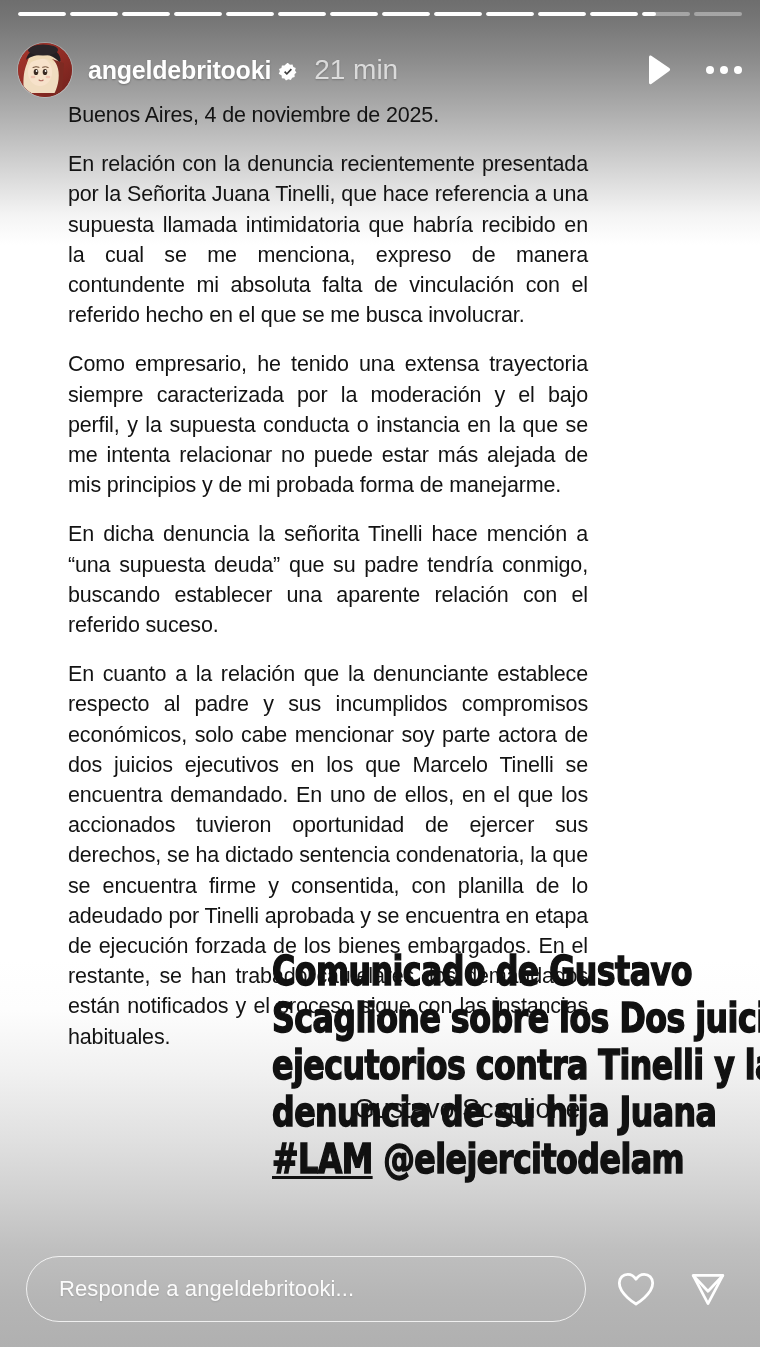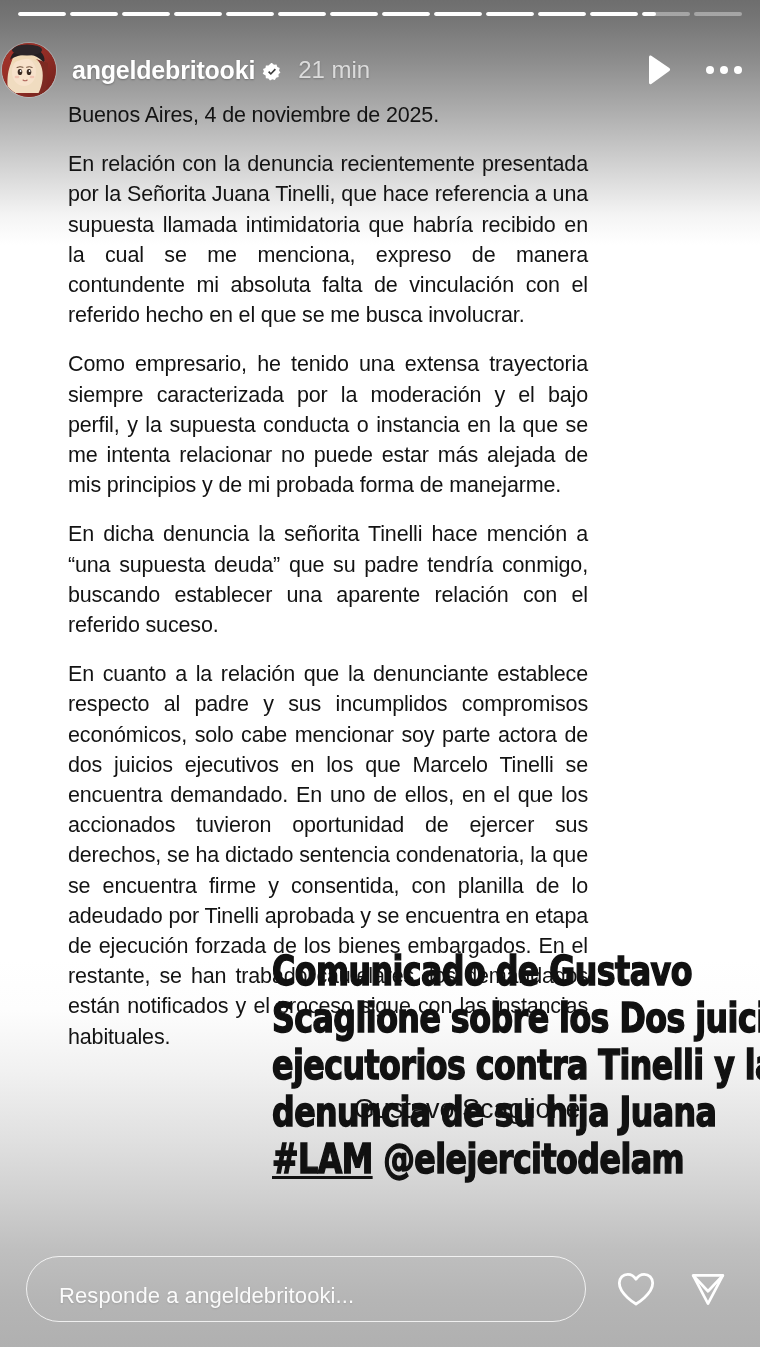--- a/index.html
+++ b/index.html
@@ -61,21 +61,21 @@
     position: absolute;
     left: 0; top: 0; bottom: 0;
     background: #ffffff;
     border-radius: 2px;
   }
 
   
   #story-header {
     position: absolute;
     top: 40px;
-    left: 2px;
+    left: 18px;
     right: 18px;
     height: 60px;
     display: flex;
     align-items: center;
     z-index: 40;
   }
 
   #avatar {
     width: 54px;
     height: 54px;
@@ -105,21 +105,21 @@
     flex: 0 0 auto;
     display: inline-block;
     position: relative;
     top: 2px;
   }
   #verified-badge svg { display:block; width:100%; height:100%; }
 
   #timestamp {
     margin-left: 16px;
     color: rgba(255,255,255,0.72);
-    font-size: 24px;
+    font-size: 28px;
     text-shadow: 0 1px 2px rgba(0,0,0,0.22);
     white-space: nowrap;
   }
 
   #header-actions {
     margin-left: auto;
     display: flex;
     align-items: center;
     gap: 34px;
   }
@@ -204,21 +204,21 @@
     z-index: 50;
   }
 
   #reply-input {
     flex: 1 1 auto;
     height: 66px;
     border: 1.5px solid rgba(255,255,255,0.80);
     border-radius: 33px;
     background: transparent;
     display: flex;
-    align-items: flex-end;
+    align-items: center;
     padding: 12px 32px;
     max-width: 560px;
   }
   #reply-placeholder {
     color: rgba(255,255,255,0.95);
     font-size: 22px;
     letter-spacing: 0.1px;
     text-shadow: 0 1px 2px rgba(0,0,0,0.12);
   }
 

